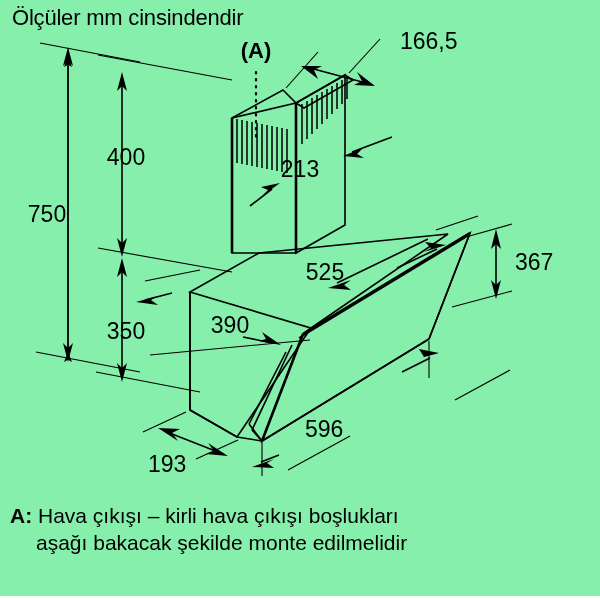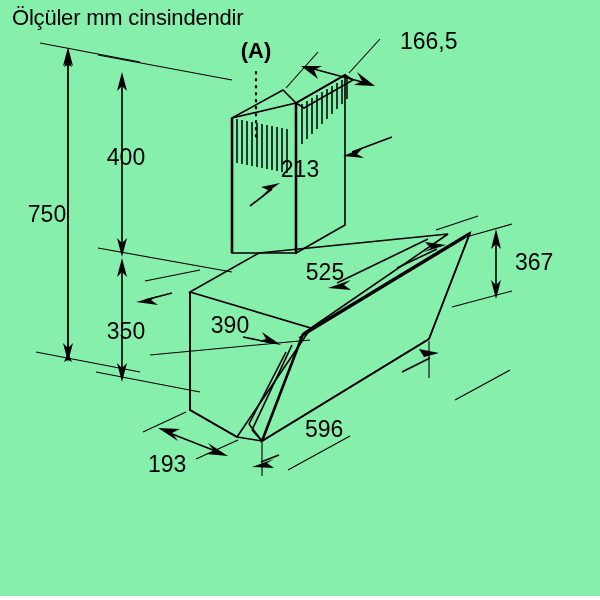--- a/index.html
+++ b/index.html
@@ -279,14 +279,21 @@
       <text class="calloutlabel" x="256" y="58" text-anchor="middle">(A)</text>
     </g>
 
     <g>
       <line class="ln" x1="250" y1="206" x2="272" y2="189"></line>
       <path class="fillblack" d="M280,183 L262,196 L268,190 L261,187 Z"></path>
     </g>
 
   </svg>
 
+  <div id="footnote">
+    <span class="fn-line">
+      <span class="fn-key">A:</span>
+      <span>Hava çıkışı – kirli hava çıkışı boşlukları</span>
+    </span>
+    <span class="fn-line indent">aşağı bakacak şekilde monte edilmelidir</span>
+  </div>
 
 </div>
 
 </body></html>

